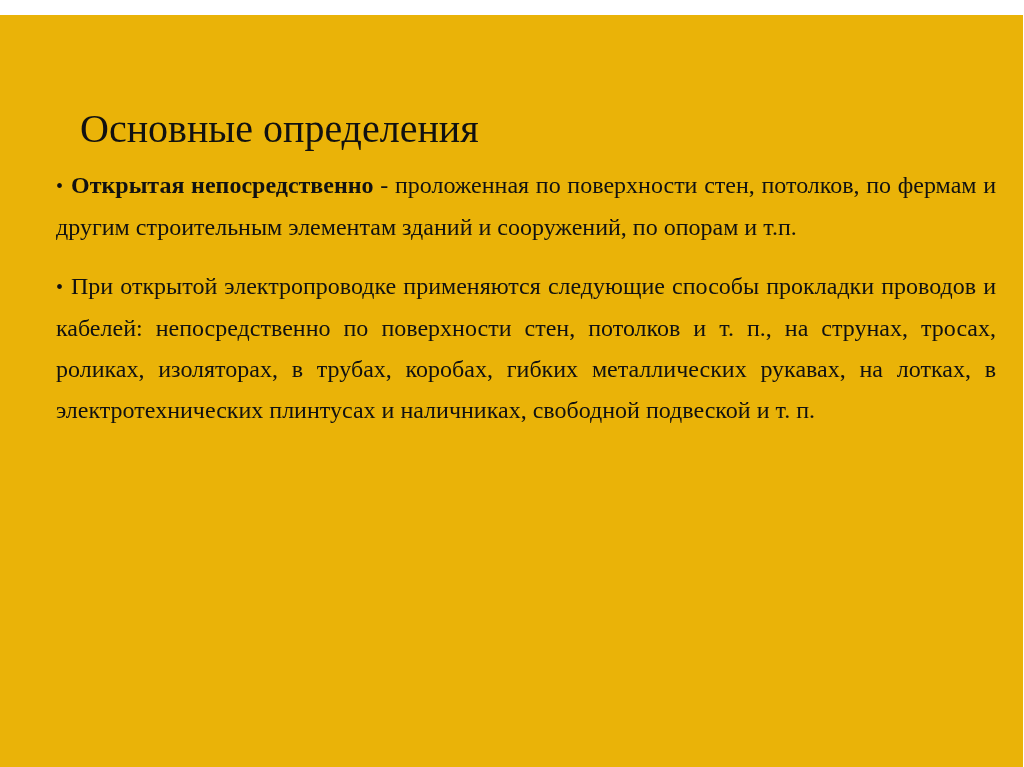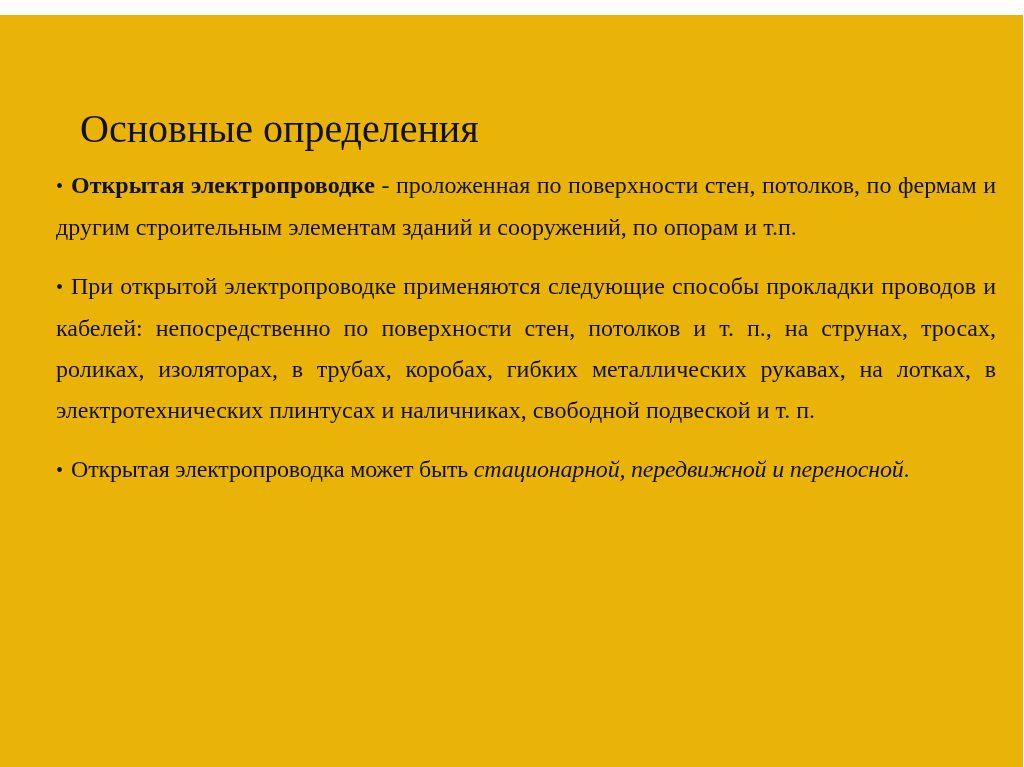--- a/index.html
+++ b/index.html
@@ -61,24 +61,21 @@
     .ital { font-style: italic; }
   </style>
 </head>
 <body>
 
 <div class="slide">
   <h1 class="title">Основные определения</h1>
 
   <div class="content">
     <p class="para p1">
-      <span class="bullet">•</span><span class="bold">Открытая электропроводке</span><span> - проложенная по поверхности стен, потолков, по фермам и другим строительным элементам зданий и сооружений, по опорам и т.п.</span>
+      <span class="bullet">•</span><span class="bold">Открытая непосредственно</span><span> - проложенная по поверхности стен, потолков, по фермам и другим строительным элементам зданий и сооружений, по опорам и т.п.</span>
     </p>
 
     <p class="para p2">
       <span class="bullet">•</span><span>При открытой электропроводке применяются </span><span class="u">следующие способы прокладки</span><span> проводов и кабелей: непосредственно по поверхности стен, потолков и т. п., на струнах, тросах, роликах, изоляторах, в трубах, коробах, гибких металлических рукавах, на лотках, в электротехнических плинтусах и наличниках, свободной подвеской и т. п.</span>
     </p>
 
-    <p class="para p3">
-      <span class="bullet">•</span><span>Открытая электропроводка может быть </span><span class="u ital">стационарной, передвижной и переносной</span><span>.</span>
-    </p>
   </div>
 </div>
 
 </body></html>

